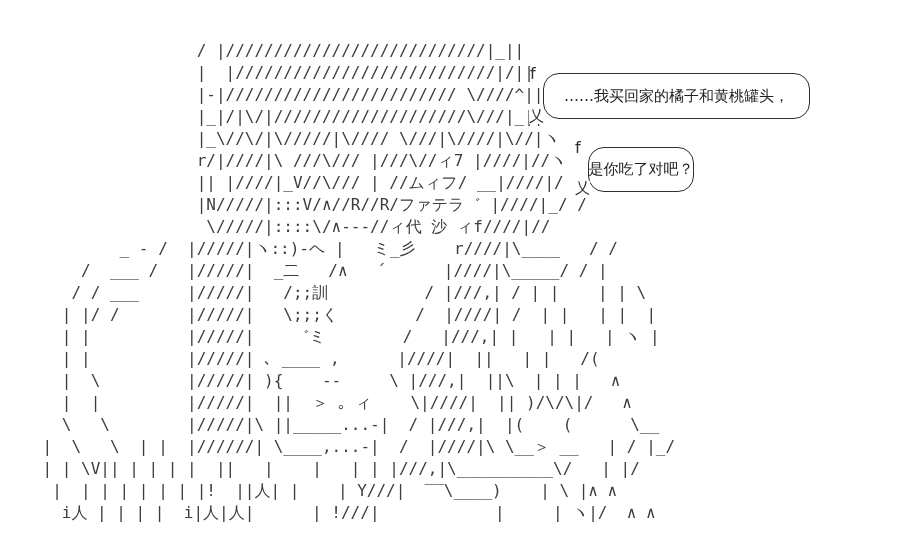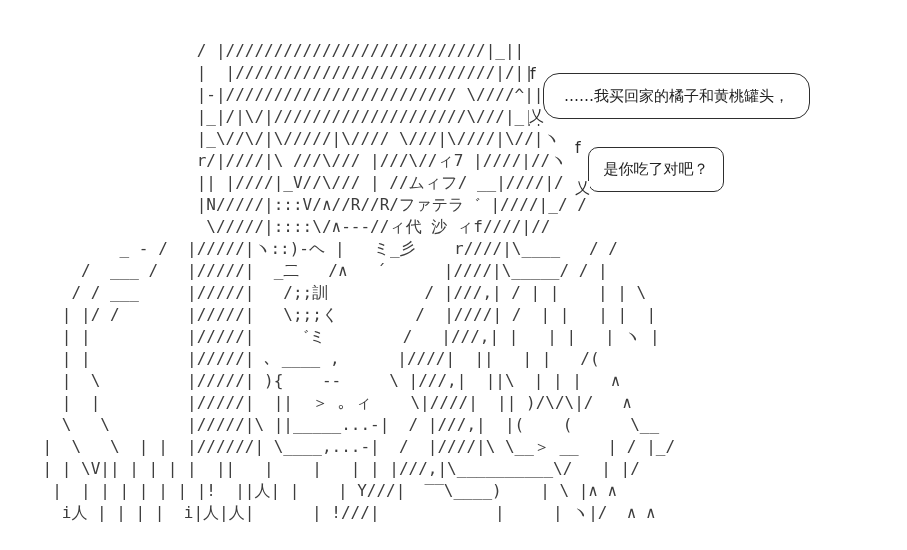--- a/index.html
+++ b/index.html
@@ -29,21 +29,21 @@
     border:1.5px solid #2e2e2e;
     border-radius:16px;
     background:#ffffff;
     display:flex;
     align-items:center;
     justify-content:center;
     box-sizing:border-box;
     padding:0 10px;
   }
   #bubble-1{left:543px;top:73px;width:267px;height:46px;}
-  #bubble-2{left:588px;top:147px;width:136px;height:45px;border-radius:10px;}
+  #bubble-2{left:588px;top:147px;width:106px;height:45px;border-radius:16px;}
   .bubble-text{
     font-size:15px;
     color:#222222;
     white-space:nowrap;
     font-family:"DejaVu Sans", sans-serif;
   }
   .tail{
     position:absolute;
     font-family:"DejaVu Sans", sans-serif;
     color:#2e2e2e;

